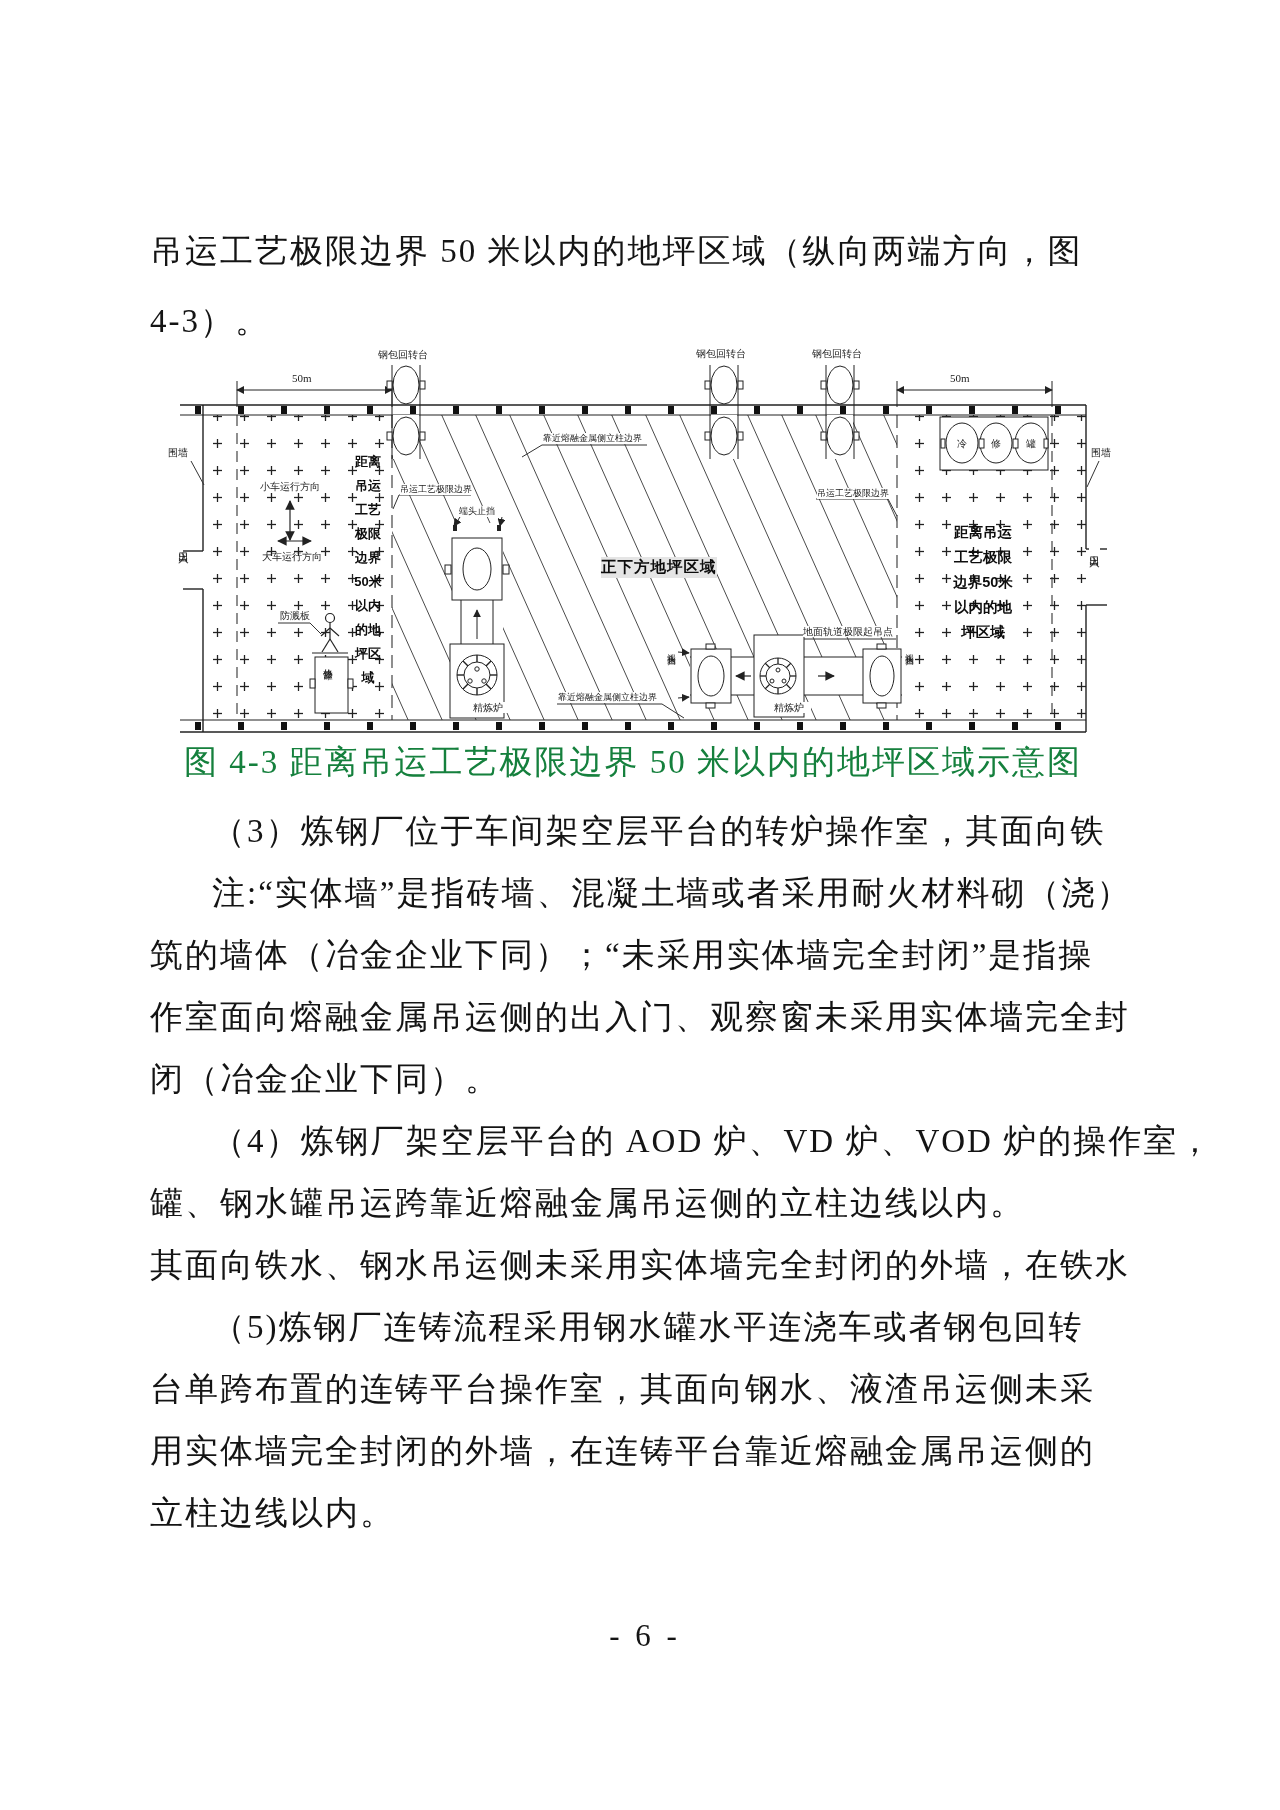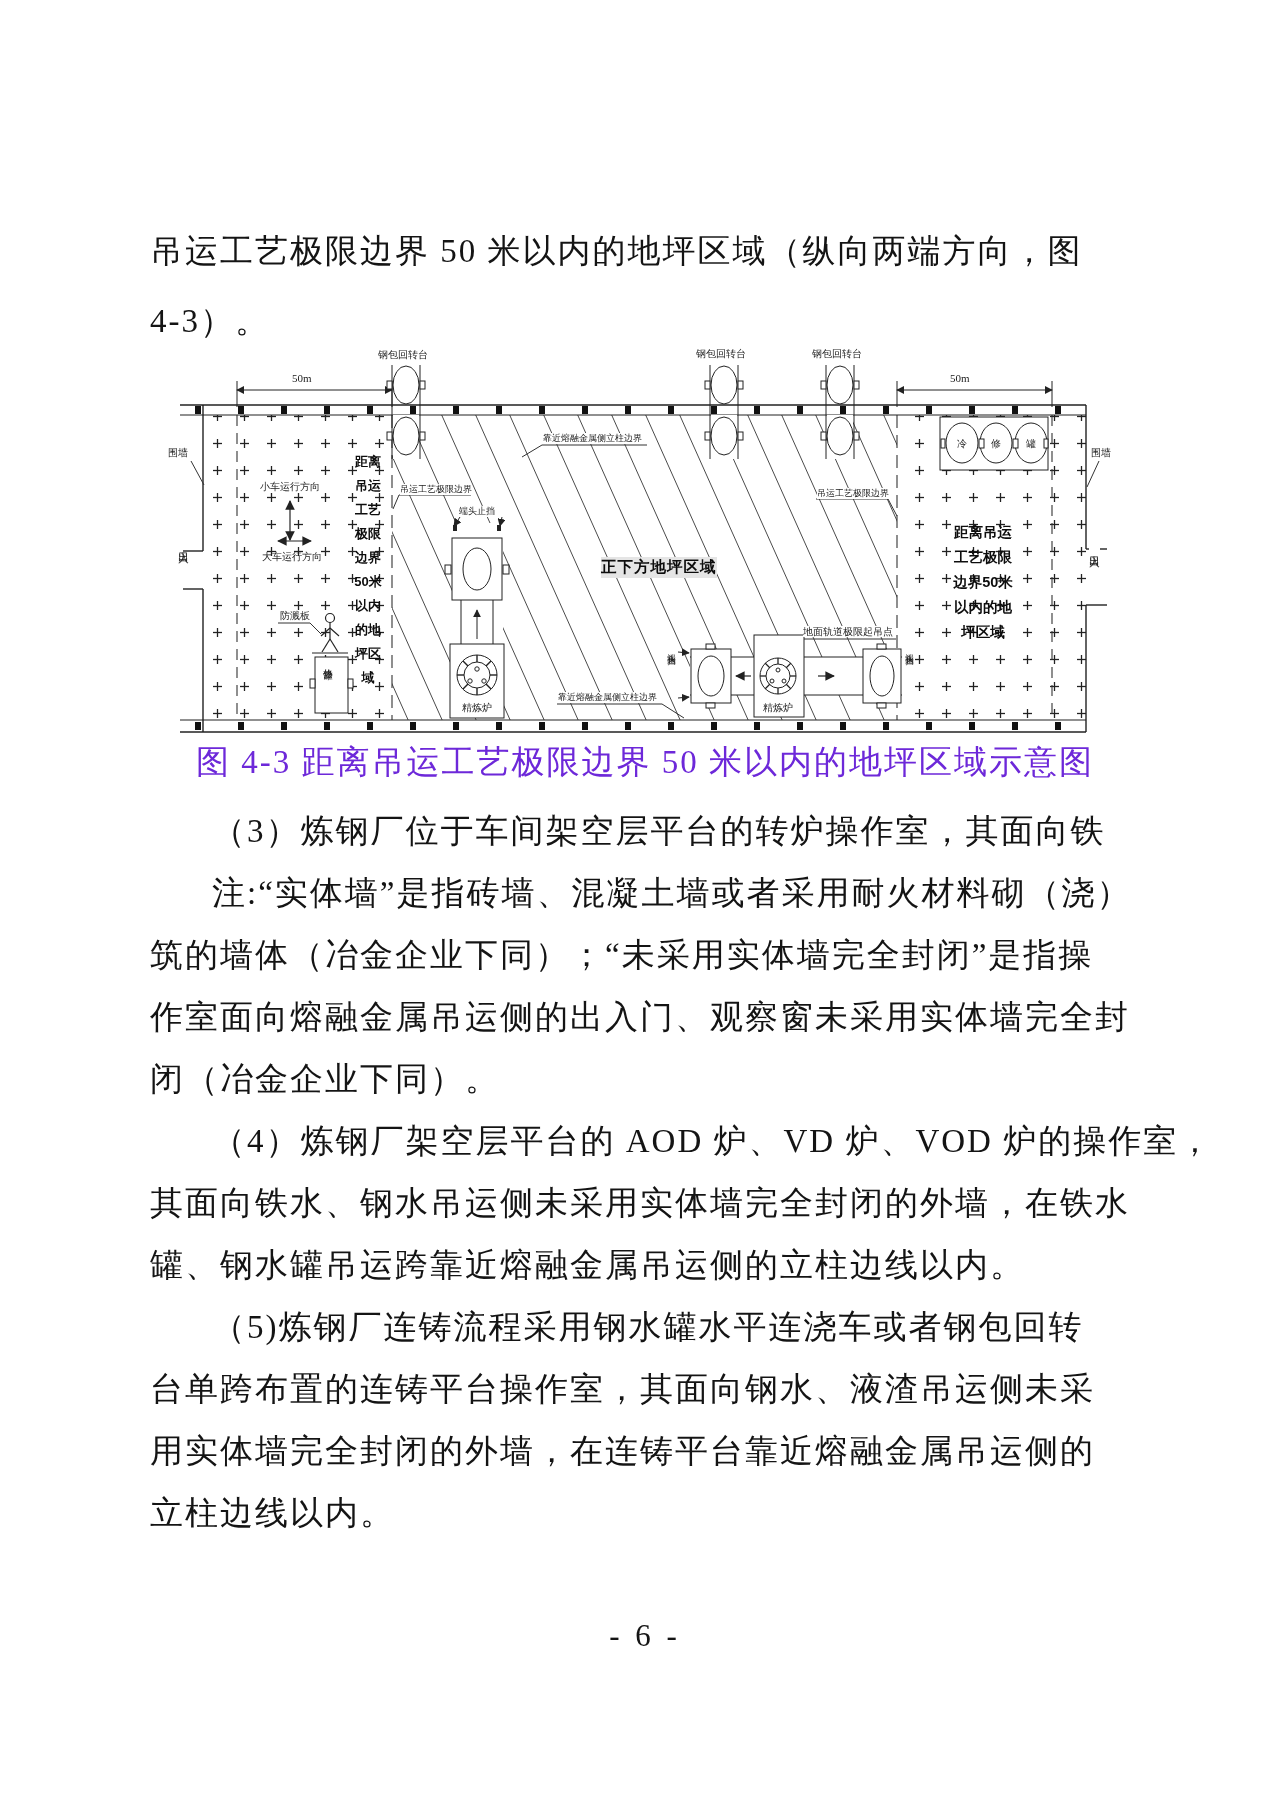--- a/index.html
+++ b/index.html
@@ -2,32 +2,32 @@
 <html><head>
 <meta charset="utf-8">
 <style>
   html,body{margin:0;padding:0;background:#777;}
   .page{position:relative;width:1280px;height:1810px;background:#ffffff;margin:0 auto;
         font-family:"Liberation Serif","DejaVu Serif",serif;color:#111;overflow:hidden;padding-left:45px;}
   .bodyline{white-space:pre;font-size:33px;line-height:62px;letter-spacing:2px;color:#141414;}
   .indent{padding-left:62px;}
   .intro{position:absolute;left:150px;top:216px;width:1000px;}
   .intro .bodyline{line-height:70px;}
-  .caption{position:absolute;left:150px;top:740px;width:990px;text-align:center;
-           font-size:33px;letter-spacing:2px;color:#6d28d9;}
+  .caption{position:absolute;left:138px;top:740px;width:990px;text-align:center;
+           font-size:33px;letter-spacing:2px;color:#15803d;}
   .bodytext{position:absolute;left:150px;top:800px;width:1000px;}
   .pagenum{position:absolute;left:150px;top:1618px;width:990px;text-align:center;
            font-size:31px;letter-spacing:4px;color:#141414;}
   
   .diagram{position:absolute;left:150px;top:295px;width:1000px;height:450px;}
   .diagram svg{position:absolute;left:0;top:0;}
   .dlabel{position:absolute;font-size:10px;line-height:11px;color:#1c1c1c;background:#fff;
           white-space:nowrap;font-family:"Liberation Serif","DejaVu Serif",serif;}
   .nobg{background:transparent;}
-  .ctr{text-align:center;}
+  .ctr{text-align:center;margin-left:11px;}
   .vlabel{position:absolute;writing-mode:vertical-rl;text-orientation:upright;
           font-size:9.5px;letter-spacing:1px;color:#1c1c1c;background:#fff;line-height:11px;}
   .bigbold{position:absolute;font-weight:bold;color:#0d0d0d;background:#e5e5e5;
            font-family:"Liberation Sans","DejaVu Sans",sans-serif;white-space:nowrap;}
   .zone-row{position:absolute;width:44px;text-align:center;font-weight:bold;font-size:13px;
             color:#0d0d0d;font-family:"Liberation Sans","DejaVu Sans",sans-serif;white-space:nowrap;}
   .rzone-row{position:absolute;width:86px;text-align:center;font-weight:bold;font-size:14.5px;
             color:#0d0d0d;font-family:"Liberation Sans","DejaVu Sans",sans-serif;white-space:nowrap;}
   .dim{position:absolute;font-size:11px;color:#1c1c1c;background:#fff;padding:0 2px;}
 </style>
@@ -313,22 +313,22 @@
 
   <div class="caption">图 4-3 距离吊运工艺极限边界 50 米以内的地坪区域示意图</div>
 
   <div class="bodytext">
     <div class="bodyline indent">（3）炼钢厂位于车间架空层平台的转炉操作室，其面向铁</div>
     <div class="bodyline indent">注:“实体墙”是指砖墙、混凝土墙或者采用耐火材料砌（浇）</div>
     <div class="bodyline">筑的墙体（冶金企业下同）；“未采用实体墙完全封闭”是指操</div>
     <div class="bodyline">作室面向熔融金属吊运侧的出入门、观察窗未采用实体墙完全封</div>
     <div class="bodyline">闭（冶金企业下同）。</div>
     <div class="bodyline indent">（4）炼钢厂架空层平台的 AOD 炉、VD 炉、VOD 炉的操作室，</div>
+    <div class="bodyline">罐、钢水罐吊运跨靠近熔融金属吊运侧的立柱边线以内。</div>
     <div class="bodyline">其面向铁水、钢水吊运侧未采用实体墙完全封闭的外墙，在铁水</div>
-    <div class="bodyline">罐、钢水罐吊运跨靠近熔融金属吊运侧的立柱边线以内。</div>
     <div class="bodyline indent">（5)炼钢厂连铸流程采用钢水罐水平连浇车或者钢包回转</div>
     <div class="bodyline">台单跨布置的连铸平台操作室，其面向钢水、液渣吊运侧未采</div>
     <div class="bodyline">用实体墙完全封闭的外墙，在连铸平台靠近熔融金属吊运侧的</div>
     <div class="bodyline">立柱边线以内。</div>
   </div>
 
   <div class="pagenum">- 6 -</div>
 </div>
 
 </body></html>

